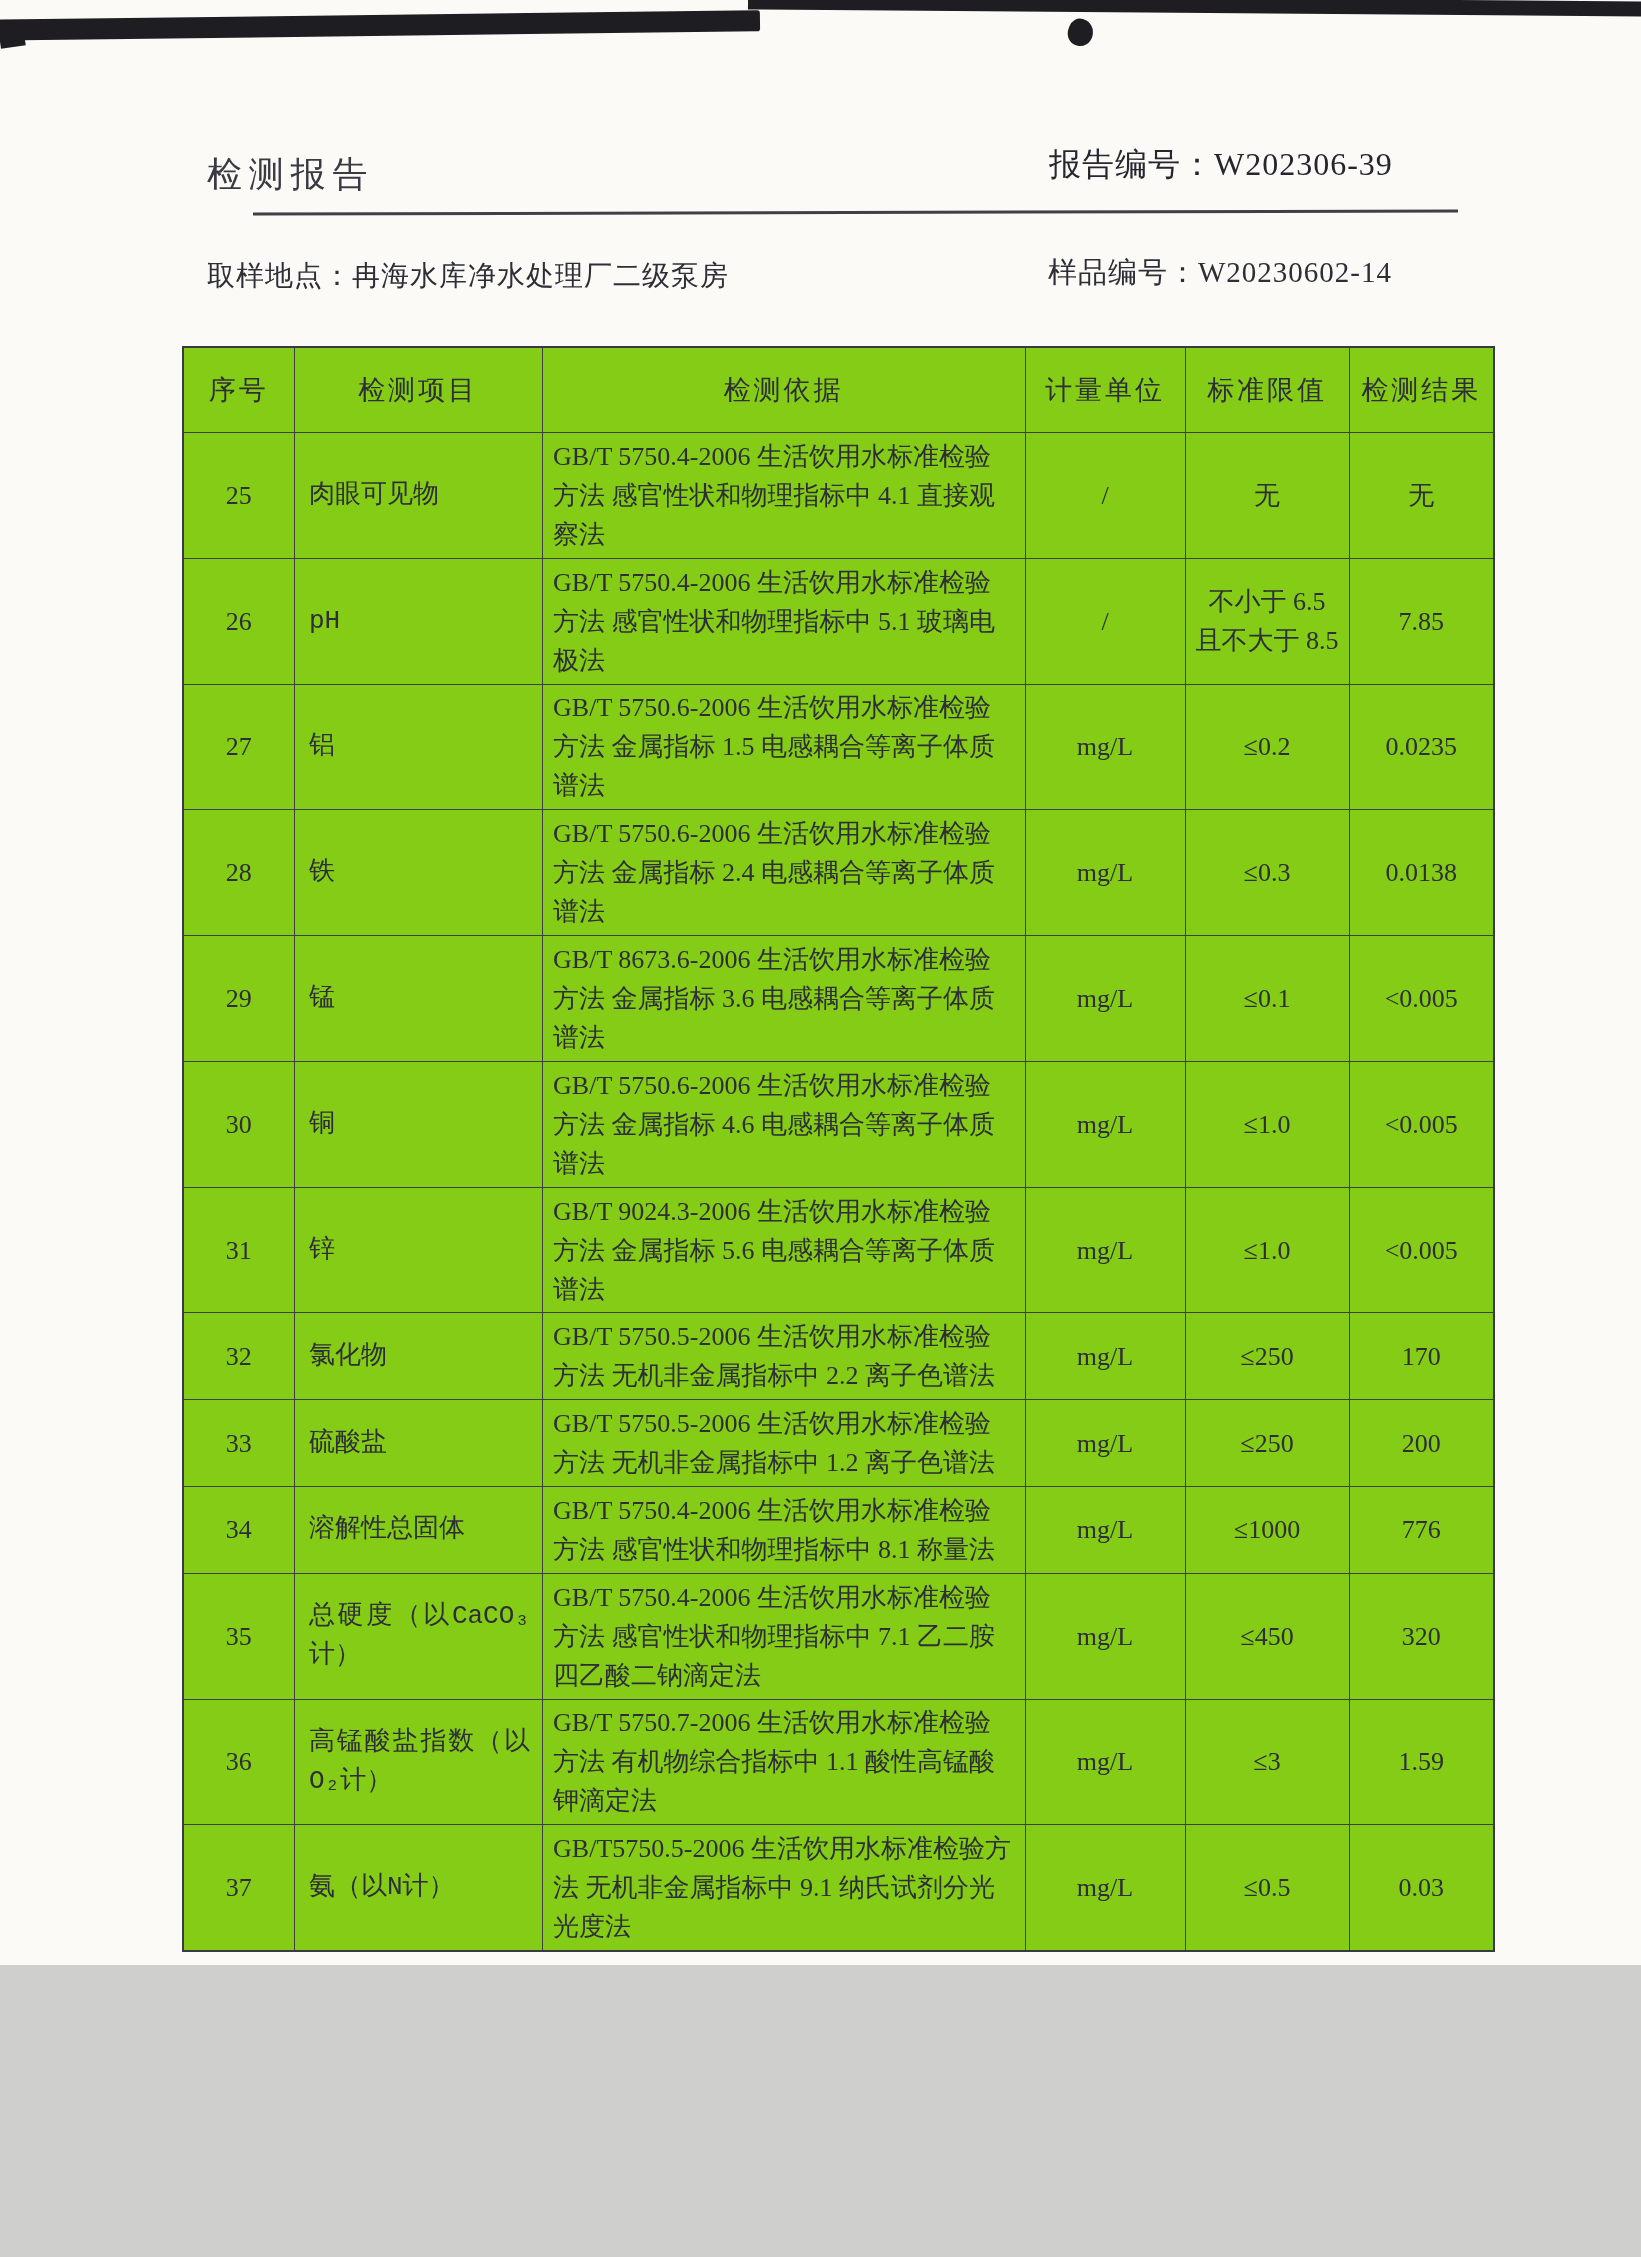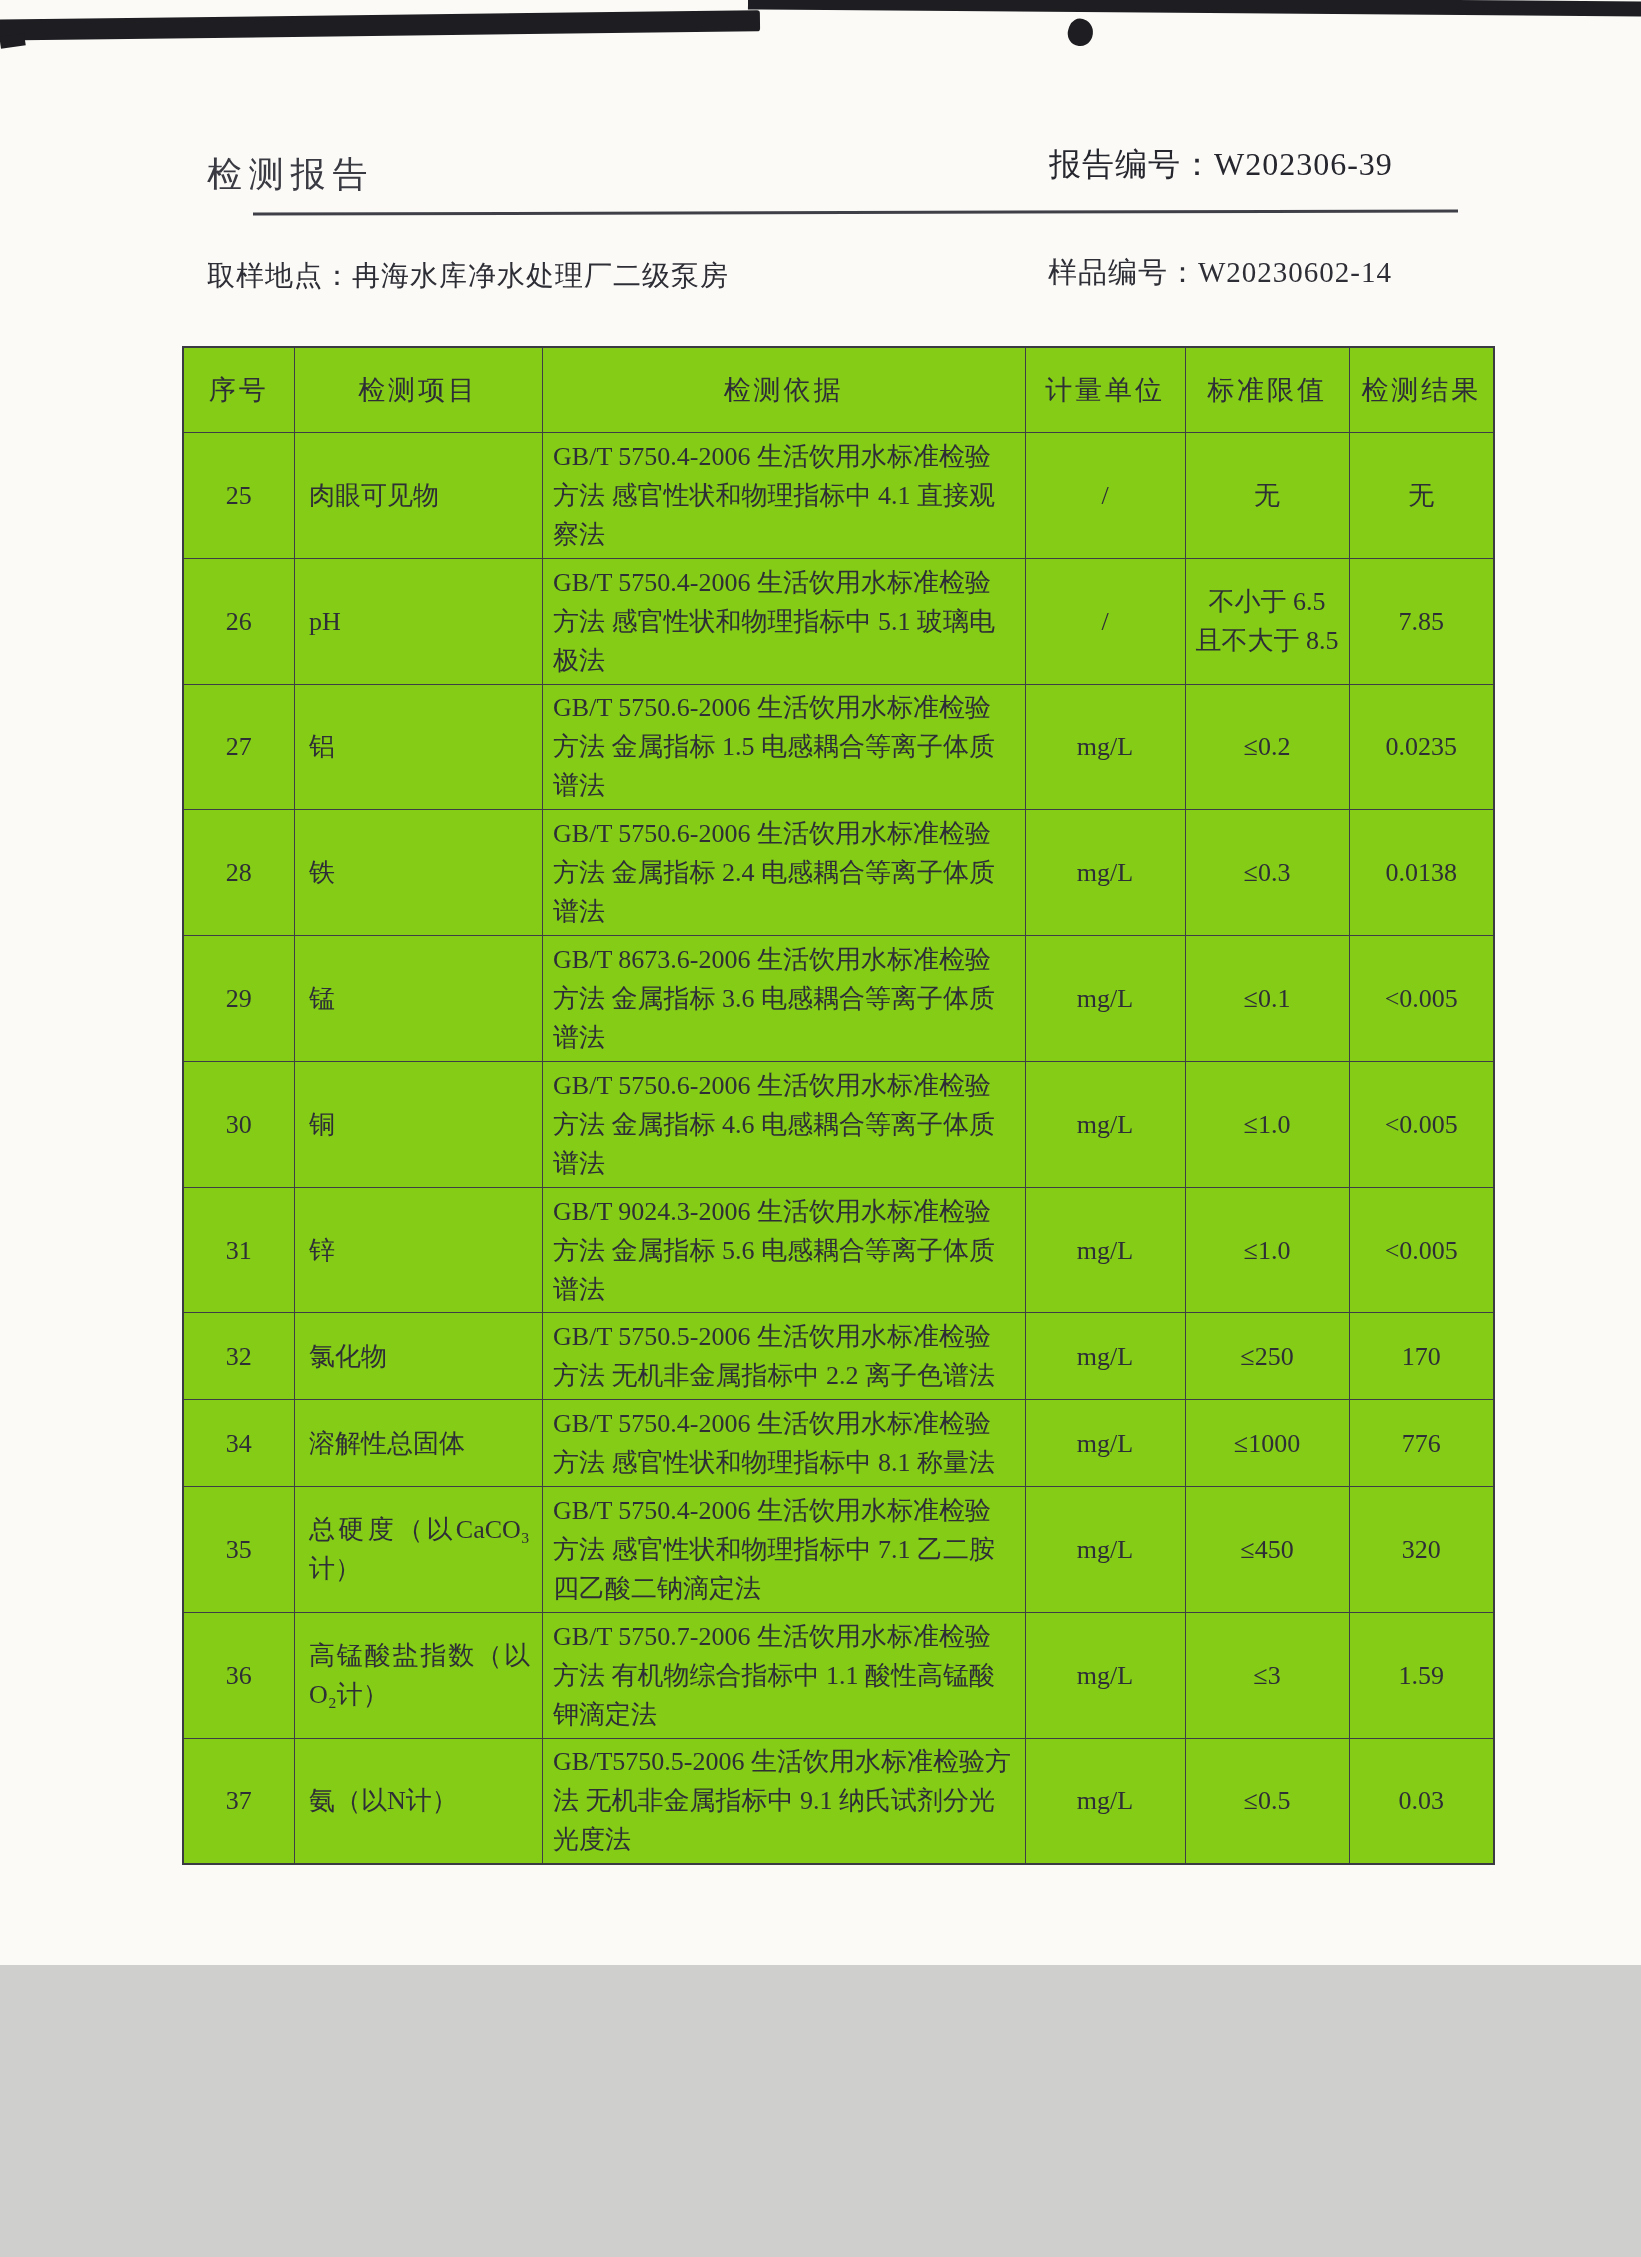--- a/index.html
+++ b/index.html
@@ -57,21 +57,21 @@
   .report-table th {
     font-size:27px; font-weight:normal;
     padding:24px 3.9px; letter-spacing:2.9px;
     text-align:center;
   }
   .report-table td {
     font-size:26px; line-height:1.5;
     padding:3.9px 8.7px;
   }
   td.c-no, td.c-unit, td.c-limit, td.c-result { text-align:center; }
-  td.c-item { text-align:justify; padding-left:14.5px; padding-right:11.6px; }
+  td.c-item { text-align:justify; padding-left:14.5px; padding-right:11.6px;font-family:Liberation Mono, monospace; }
   td.c-basis { text-align:left; padding-left:10.6px; padding-right:7.7px; }
 
   .footer {
     position:absolute; left:0; top:2058px; width:100%;
     text-align:right; font-size:22px; letter-spacing:1.9px;
   }
 </style>
 </head>
 <body>
 
@@ -167,20 +167,28 @@
         </tr>
         <tr>
           <td class="c-no">32</td>
           <td class="c-item">氯化物</td>
           <td class="c-basis">GB/T 5750.5-2006 生活饮用水标准检验方法 无机非金属指标中 2.2 离子色谱法</td>
           <td class="c-unit">mg/L</td>
           <td class="c-limit">≤250</td>
           <td class="c-result">170</td>
         </tr>
         <tr>
+          <td class="c-no">33</td>
+          <td class="c-item">硫酸盐</td>
+          <td class="c-basis">GB/T 5750.5-2006 生活饮用水标准检验方法 无机非金属指标中 1.2 离子色谱法</td>
+          <td class="c-unit">mg/L</td>
+          <td class="c-limit">≤250</td>
+          <td class="c-result">200</td>
+        </tr>
+        <tr>
           <td class="c-no">34</td>
           <td class="c-item">溶解性总固体</td>
           <td class="c-basis">GB/T 5750.4-2006 生活饮用水标准检验方法 感官性状和物理指标中 8.1 称量法</td>
           <td class="c-unit">mg/L</td>
           <td class="c-limit">≤1000</td>
           <td class="c-result">776</td>
         </tr>
         <tr>
           <td class="c-no">35</td>
           <td class="c-item">总硬度（以CaCO₃计）</td>

